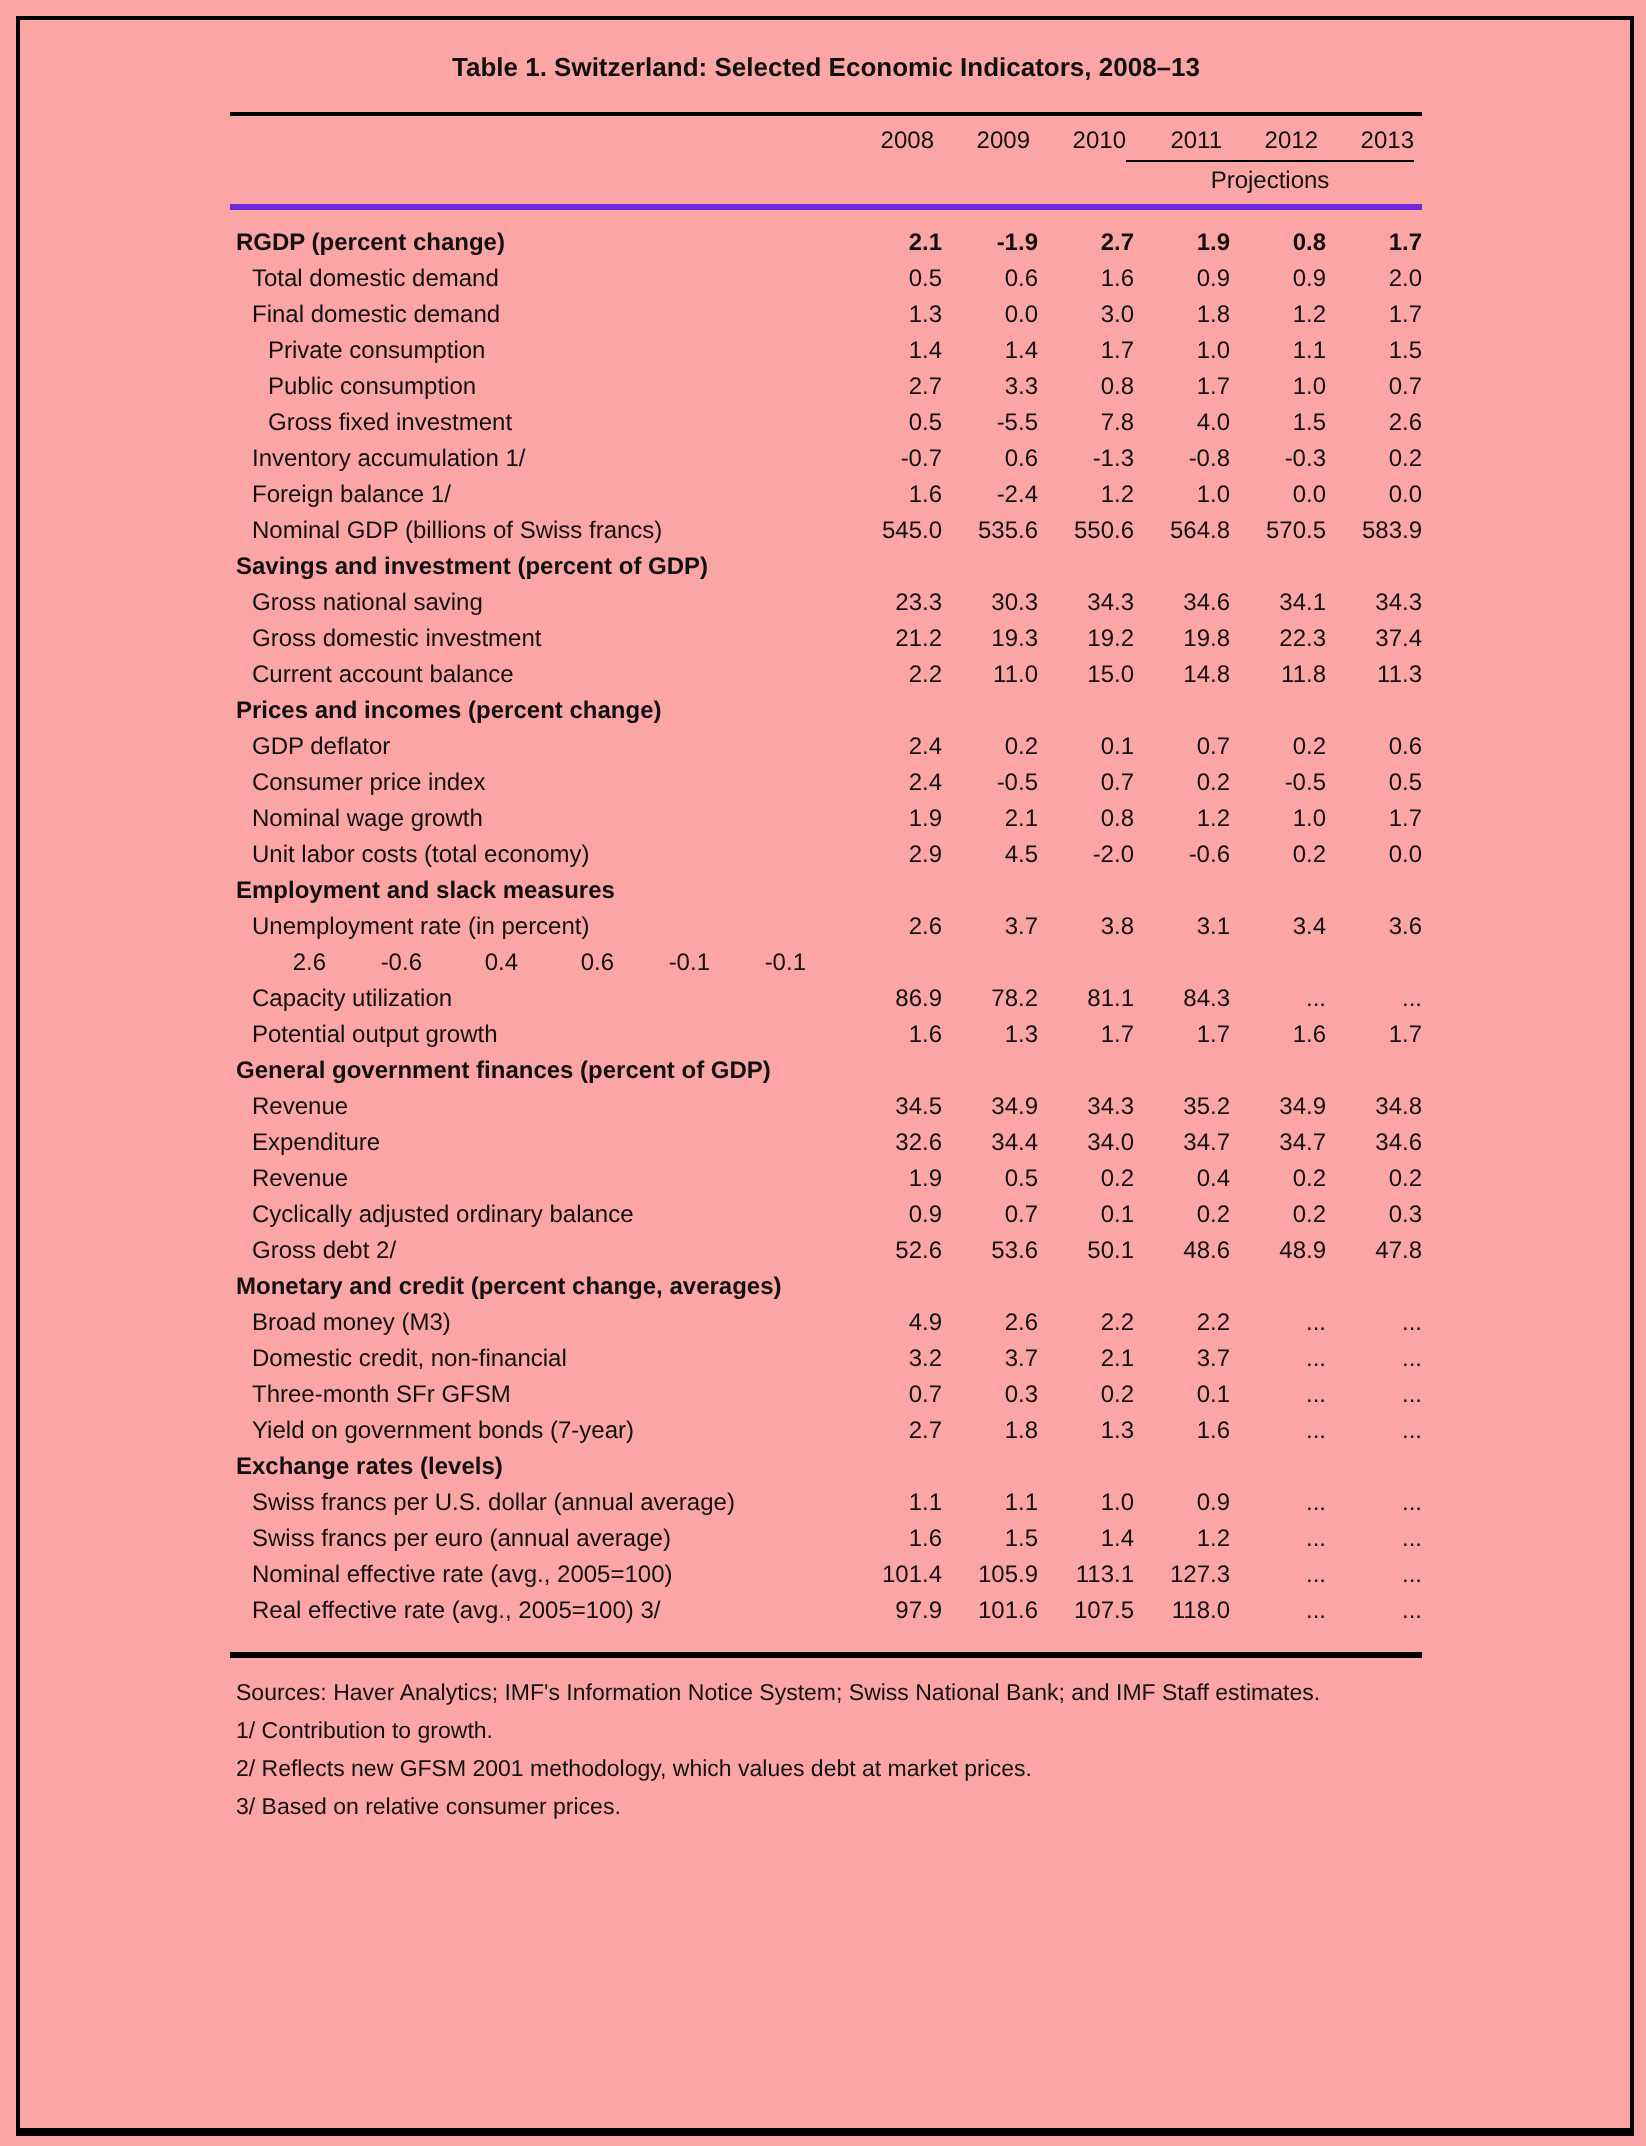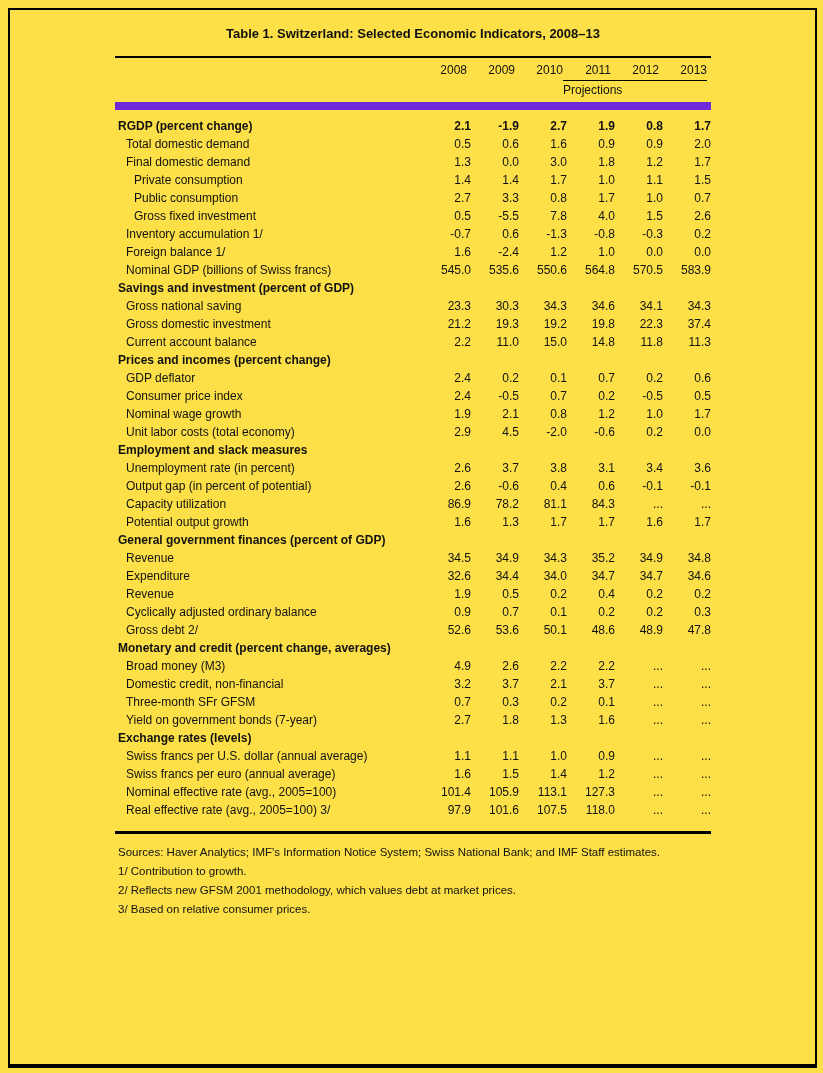--- a/index.html
+++ b/index.html
@@ -6,21 +6,21 @@
     margin: 0;
     padding: 0;
     background: #ffffff;
     font-family: "Liberation Sans", sans-serif;
     color: #111111;
   }
   .page {
     position: relative;
     width: 823px;
     height: 1073px;
-    background: #fde047;
+    background: #fca5a5;
     overflow: hidden;
   }
   .frame {
     position: absolute;
     left: 8px;
     top: 8px;
     right: 6px;
     bottom: 5px;
     border: 2px solid #000000;
     border-bottom-width: 4px;
@@ -38,21 +38,21 @@
     text-align: center;
     font-weight: bold;
     font-size: 13px;
     line-height: 16px;
     padding-top: 6px;
     margin-bottom: 14px;
     white-space: nowrap;
   }
   .thead {
     border-top: 2px solid #000000;
-    border-bottom: 8px solid #6d28d9;
+    border-bottom: 3px solid #6d28d9;
     padding-bottom: 4px;
   }
   .years-row {
     display: flex;
     padding-top: 5px;
     line-height: 15px;
   }
   .label-spacer { width: 304px; flex: none; }
   .valcell {
     width: 48px;
@@ -62,20 +62,21 @@
   }
   .proj-row {
     display: flex;
     margin-top: 2px;
     line-height: 15px;
   }
   .proj-span {
     width: 144px;
     flex: none;
     border-top: 1.5px solid #000000;
+    text-align: center;
     padding-top: 2px;
   }
   .tbody {
     padding-top: 7px;
     padding-bottom: 12px;
     border-bottom: 3px solid #000000;
   }
   .section + .section { }
   .trow {
     display: flex;
@@ -309,21 +310,20 @@
           <div class="trow indent-1">
             <div class="rlabel">Unemployment rate (in percent)</div>
             <div class="valcell">2.6</div>
             <div class="valcell">3.7</div>
             <div class="valcell">3.8</div>
             <div class="valcell">3.1</div>
             <div class="valcell">3.4</div>
             <div class="valcell">3.6</div>
           </div>
           <div class="trow indent-1">
-            <div class="rlabel">Output gap (in percent of potential)</div>
             <div class="valcell">2.6</div>
             <div class="valcell">-0.6</div>
             <div class="valcell">0.4</div>
             <div class="valcell">0.6</div>
             <div class="valcell">-0.1</div>
             <div class="valcell">-0.1</div>
           </div>
           <div class="trow indent-1">
             <div class="rlabel">Capacity utilization</div>
             <div class="valcell">86.9</div>

